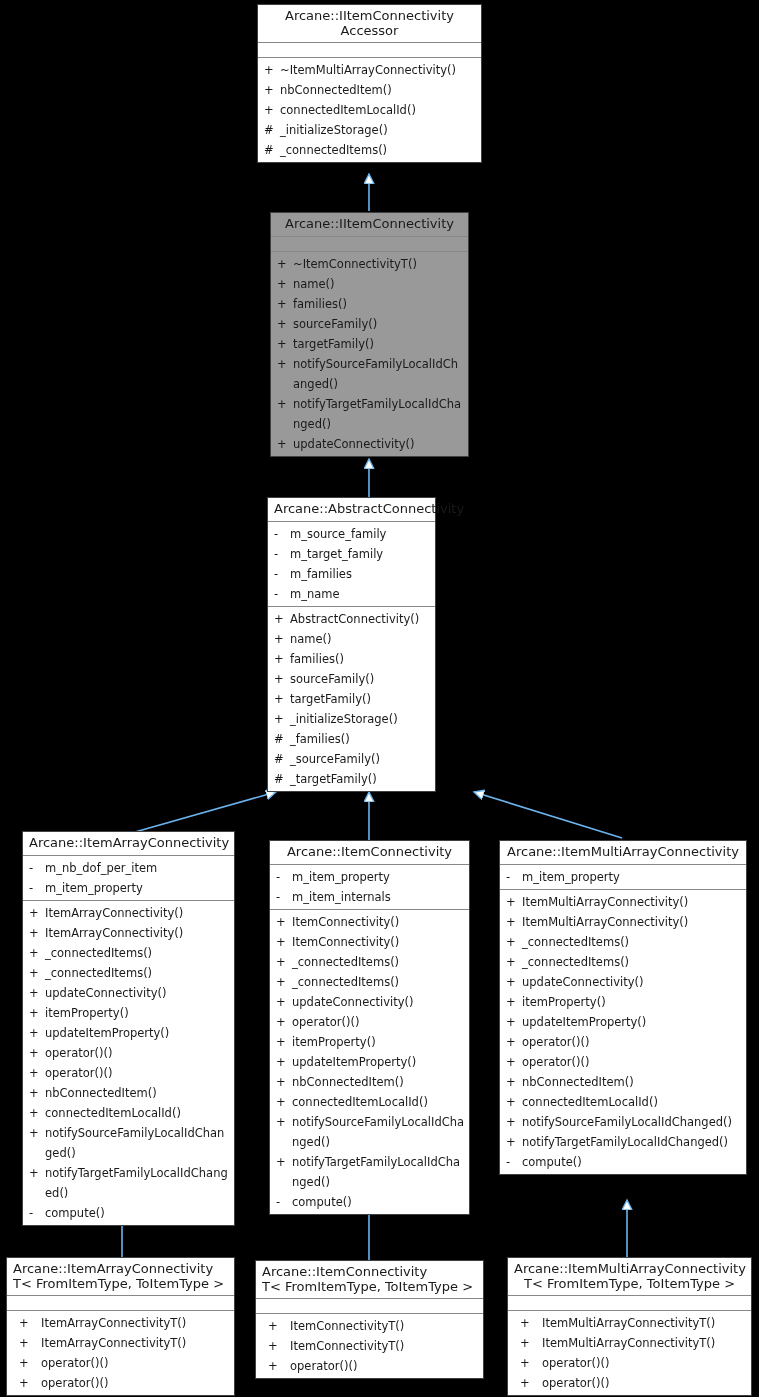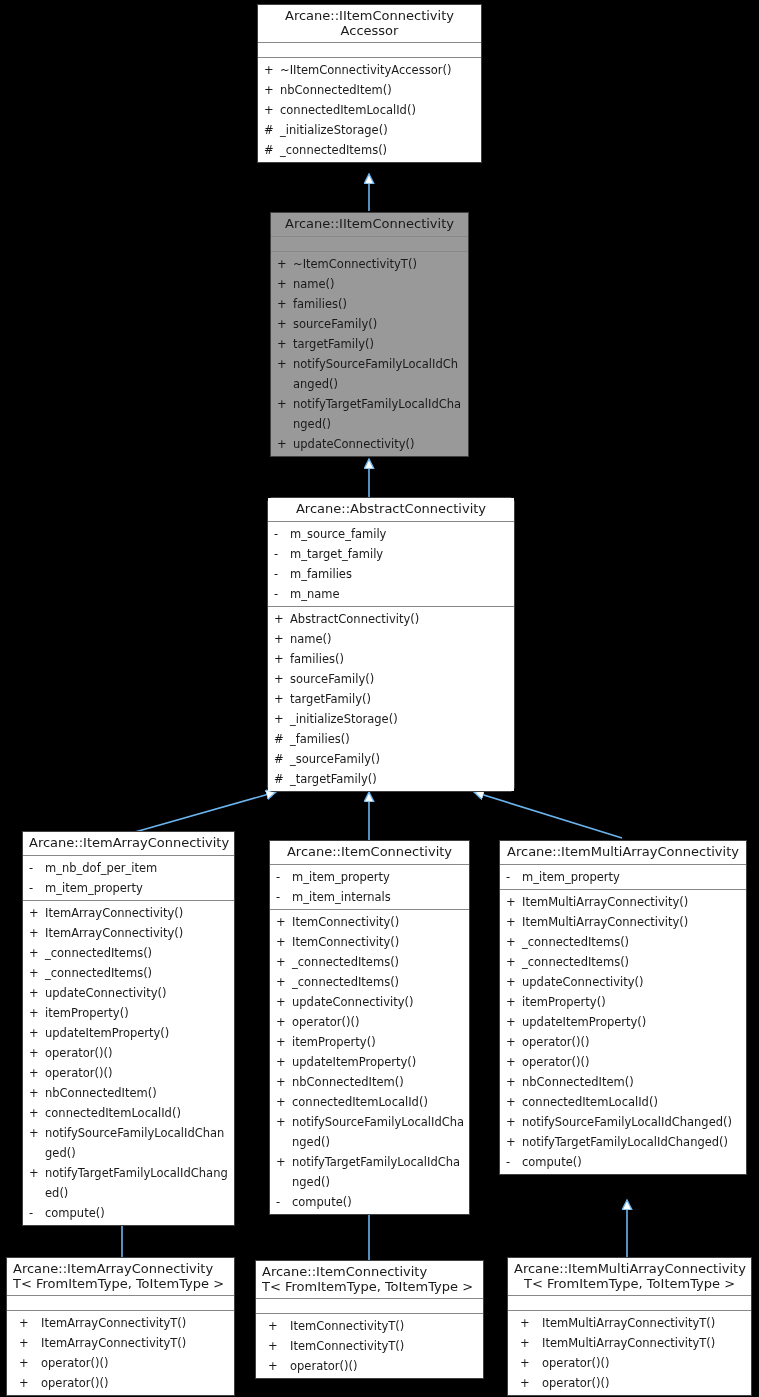--- a/index.html
+++ b/index.html
@@ -115,21 +115,21 @@
     <line x1="627" y1="1257" x2="627" y2="1200" stroke="#6cb4ee" stroke-width="1.6" marker-end="url(#hollowtri)"></line>
   </svg>
 
   <div class="uml-class center-title" style="left:257px; top:4px; width:225px;">
     <div class="title">Arcane::IItemConnectivity
 Accessor</div>
     <div class="compartment empty"></div>
     <div class="compartment">
         <div class="member">
           <span class="vis">+</span>
-          <span class="nm">~IItemConnectivityAccessor()</span>
+          <span class="nm">~ItemMultiArrayConnectivity()</span>
         </div>
         <div class="member">
           <span class="vis">+</span>
           <span class="nm">nbConnectedItem()</span>
         </div>
         <div class="member">
           <span class="vis">+</span>
           <span class="nm">connectedItemLocalId()</span>
         </div>
         <div class="member">
@@ -175,21 +175,21 @@
           <span class="vis">+</span>
           <span class="nm">notifyTargetFamilyLocalIdChanged()</span>
         </div>
         <div class="member">
           <span class="vis">+</span>
           <span class="nm">updateConnectivity()</span>
         </div>
       </div>
   </div>
 
-  <div class="uml-class center-title" style="left:267px; top:497px; width:248px;border-radius:6px;">
+  <div class="uml-class center-title" style="left:267px; top:497px; width:169px;">
     <div class="title">Arcane::AbstractConnectivity</div>
     <div class="compartment">
         <div class="member">
           <span class="vis">-</span>
           <span class="nm">m_source_family</span>
         </div>
         <div class="member">
           <span class="vis">-</span>
           <span class="nm">m_target_family</span>
         </div>

